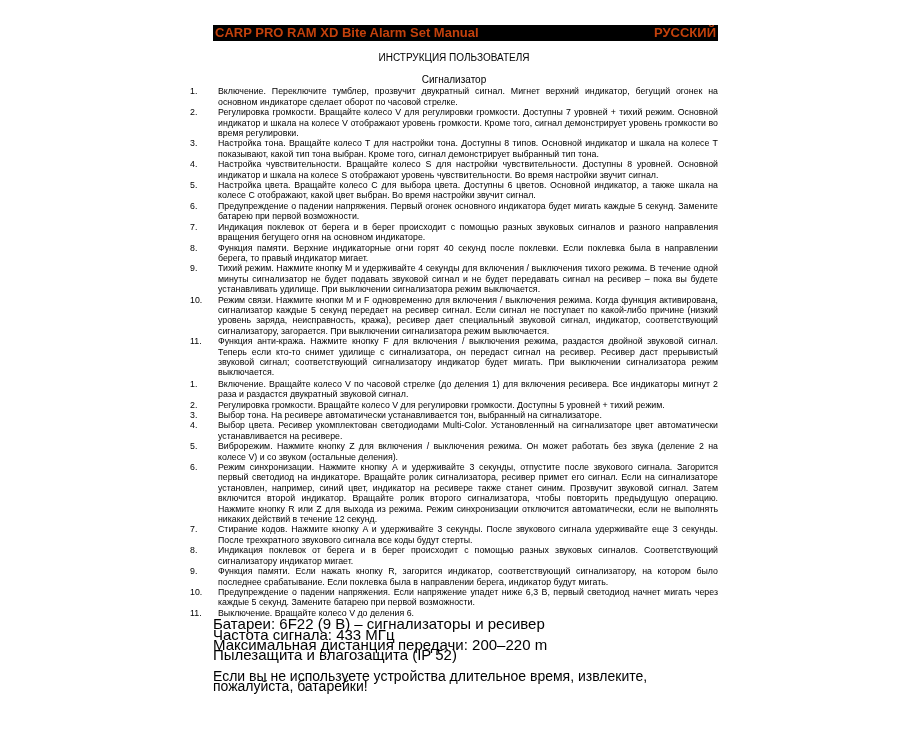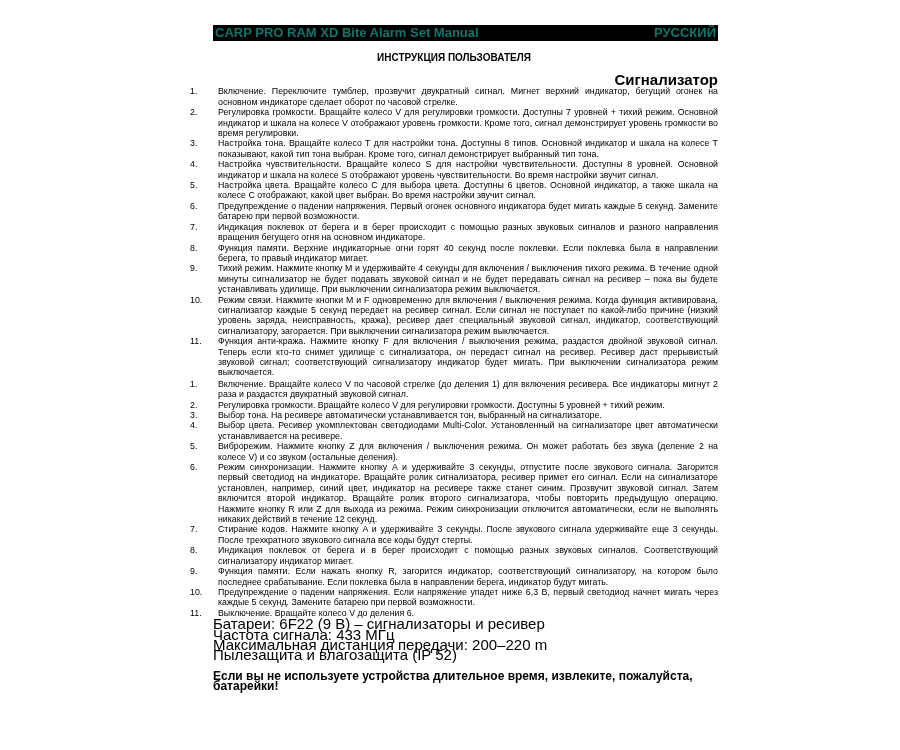--- a/index.html
+++ b/index.html
@@ -22,43 +22,43 @@
   .content {
     position: absolute;
     left: 190px;
     top: 25px;
     width: 528px;
   }
   .header-bar {
     margin-left: 23px;
     width: 505px;
     background: #000000;
-    color: #0f766e;
+    color: #c2410c;
     font-weight: bold;
     font-size: 13px;
     line-height: 16px;
     height: 16px;
     display: flex;
     justify-content: space-between;
     align-items: center;
     padding: 0 2px;
     box-sizing: border-box;
     white-space: nowrap;
   }
   .doc-title {
     text-align: center;
-    font-weight: bold;
+    font-weight: normal;
     font-size: 10px;
     line-height: 11px;
     margin-top: 11px;
   }
   .section-heading {
-    text-align: right;
-    font-weight: bold;
-    font-size: 15px;
+    text-align: center;
+    font-weight: normal;
+    font-size: 10px;
     line-height: 10.4px;
   }
   .sh-signal   { margin-top: 12px; }
   .sh-receiver { margin-top: 16px; }
   .sh-specs    { margin-top: 13px; }
   .list {
     margin: 1px 0 0 0;
     padding: 0;
     list-style: none;
     font-size: 8.8px;
@@ -75,23 +75,22 @@
   }
   .spec-lines {
     margin-left: 23px;
     margin-top: 1px;
     font-size: 15px;
     line-height: 10.4px;
   }
   .footer-note {
     margin-left: 23px;
     margin-top: 10px;
-    font-size: 12px;
-    line-height: 10.4px;
-    font-weight: bold;
+    font-size: 14px;
+    line-height: 10.4px;
   }
 </style>
 </head>
 <body>
 
 <div class="page">
   <div class="content">
 
     <div class="header-bar">
       <span>CARP PRO RAM XD Bite Alarm Set Manual</span>

